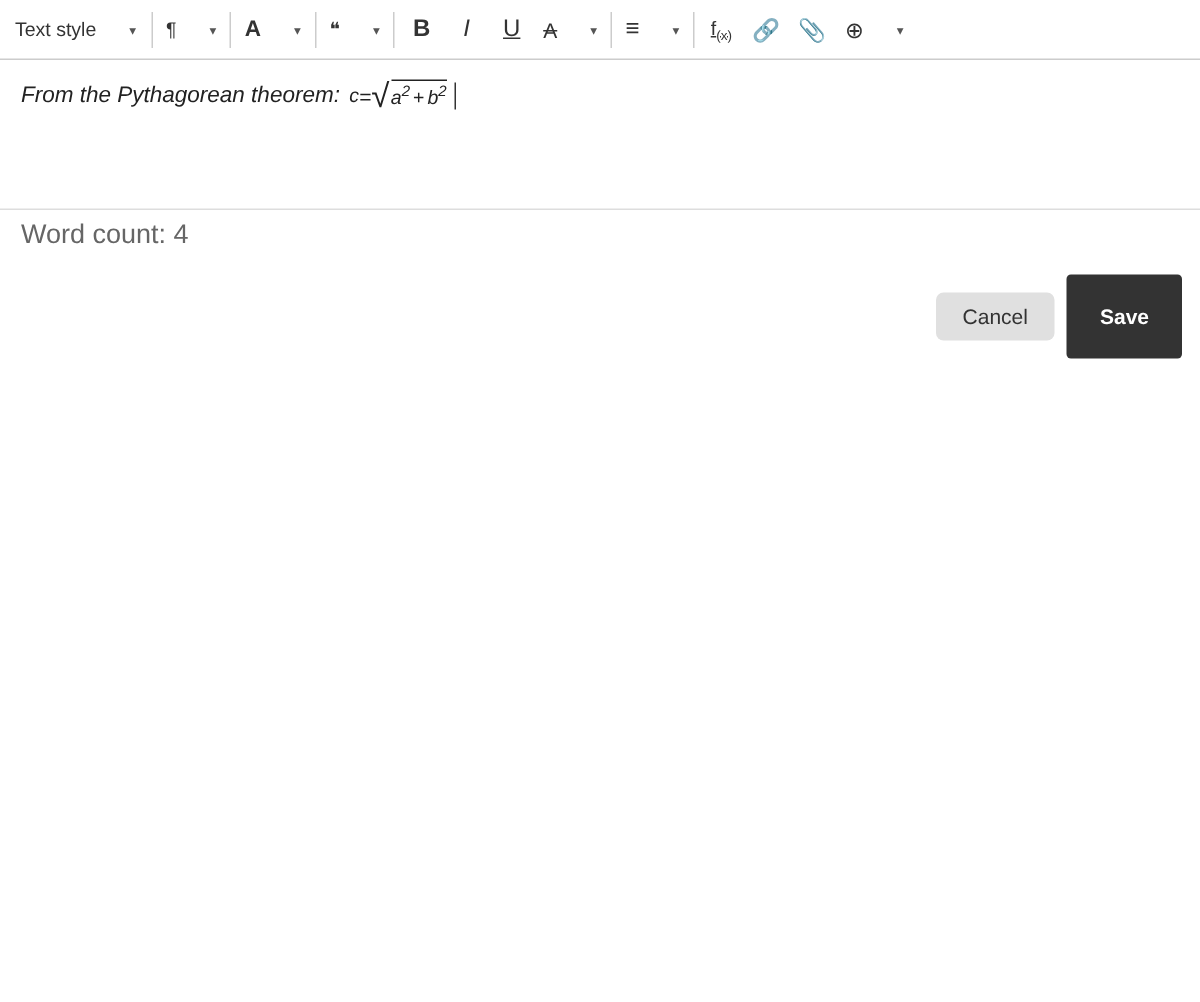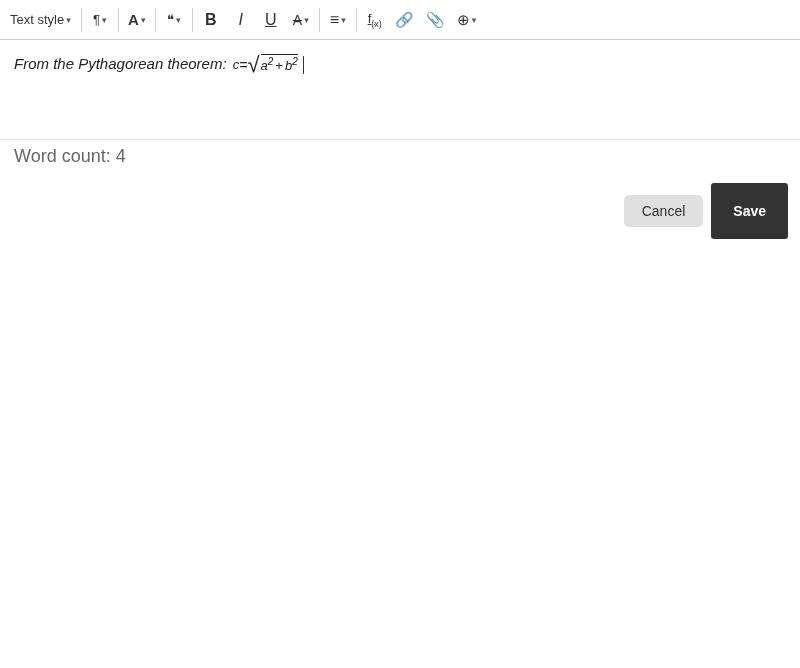--- a/index.html
+++ b/index.html
@@ -37,20 +37,21 @@
       cursor: pointer;
       border: none;
       background: transparent;
       padding: 4px 5px;
       border-radius: 3px;
       font-size: 13px;
       color: #333;
       height: 30px;
       min-width: 28px;
       white-space: nowrap;
+      gap: 20px;
     }
 
     .toolbar-btn .caret {
       font-size: 9px;
       margin-left: 2px;
       color: #555;
     }
 
     .toolbar-btn.bold-btn {
       font-weight: bold;

